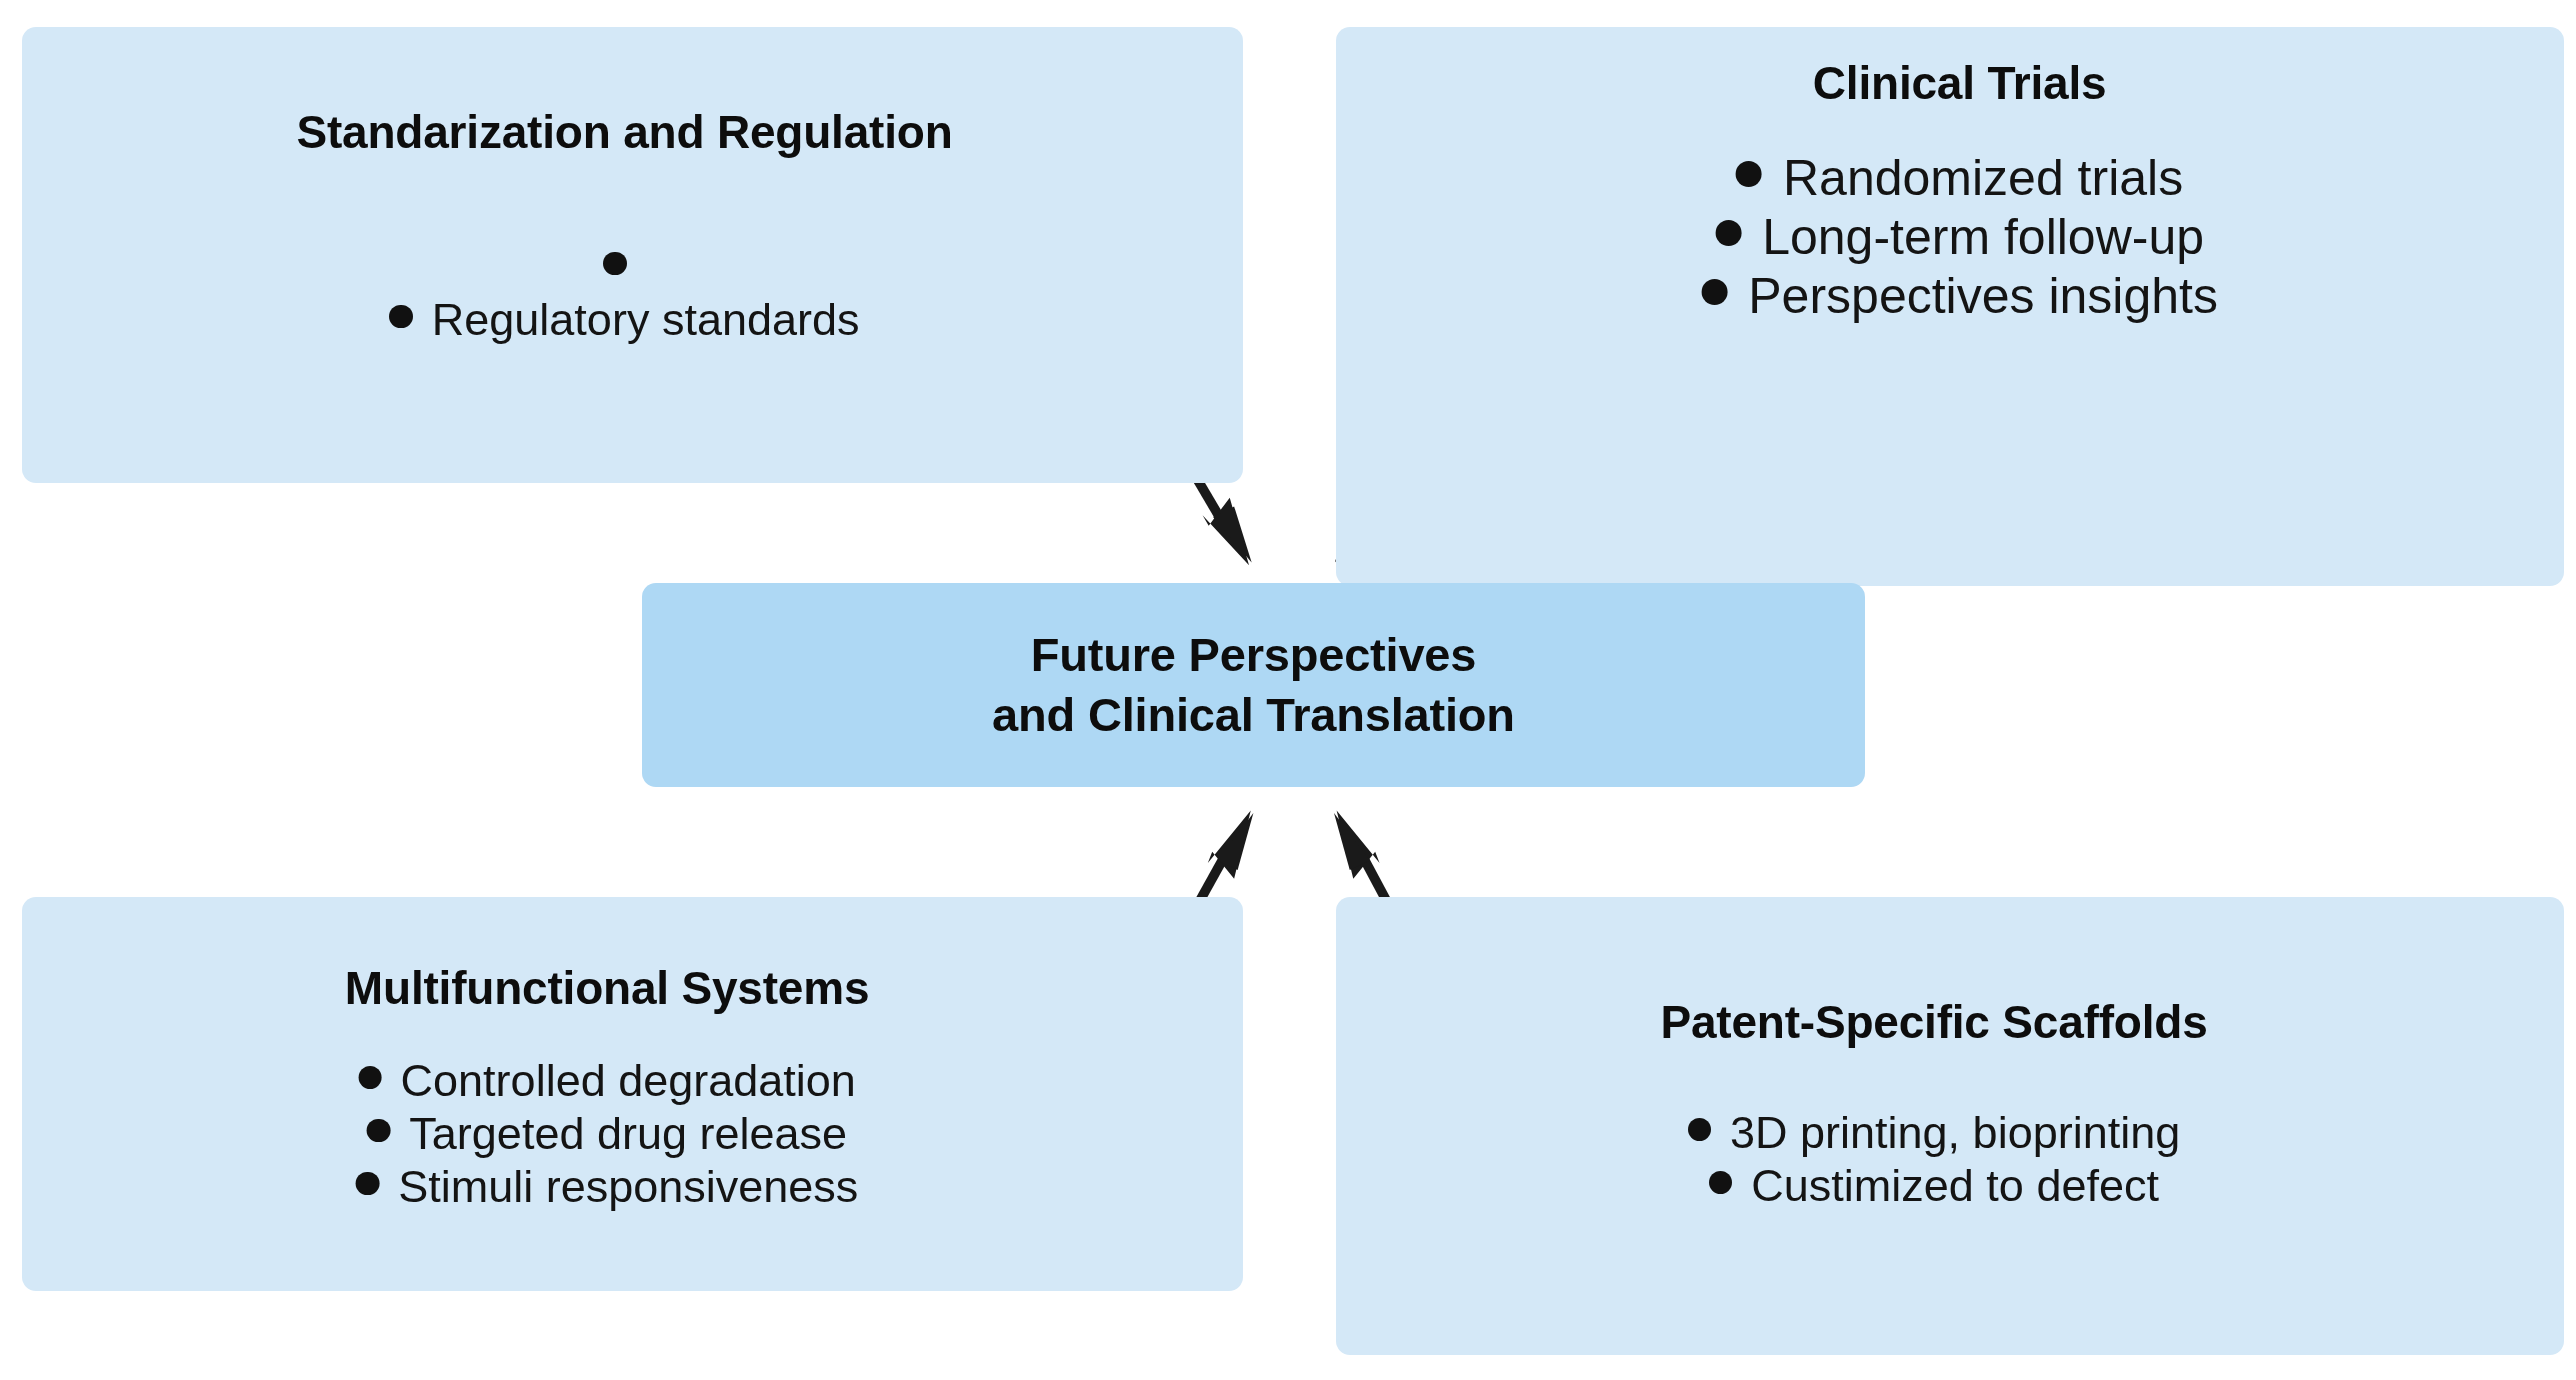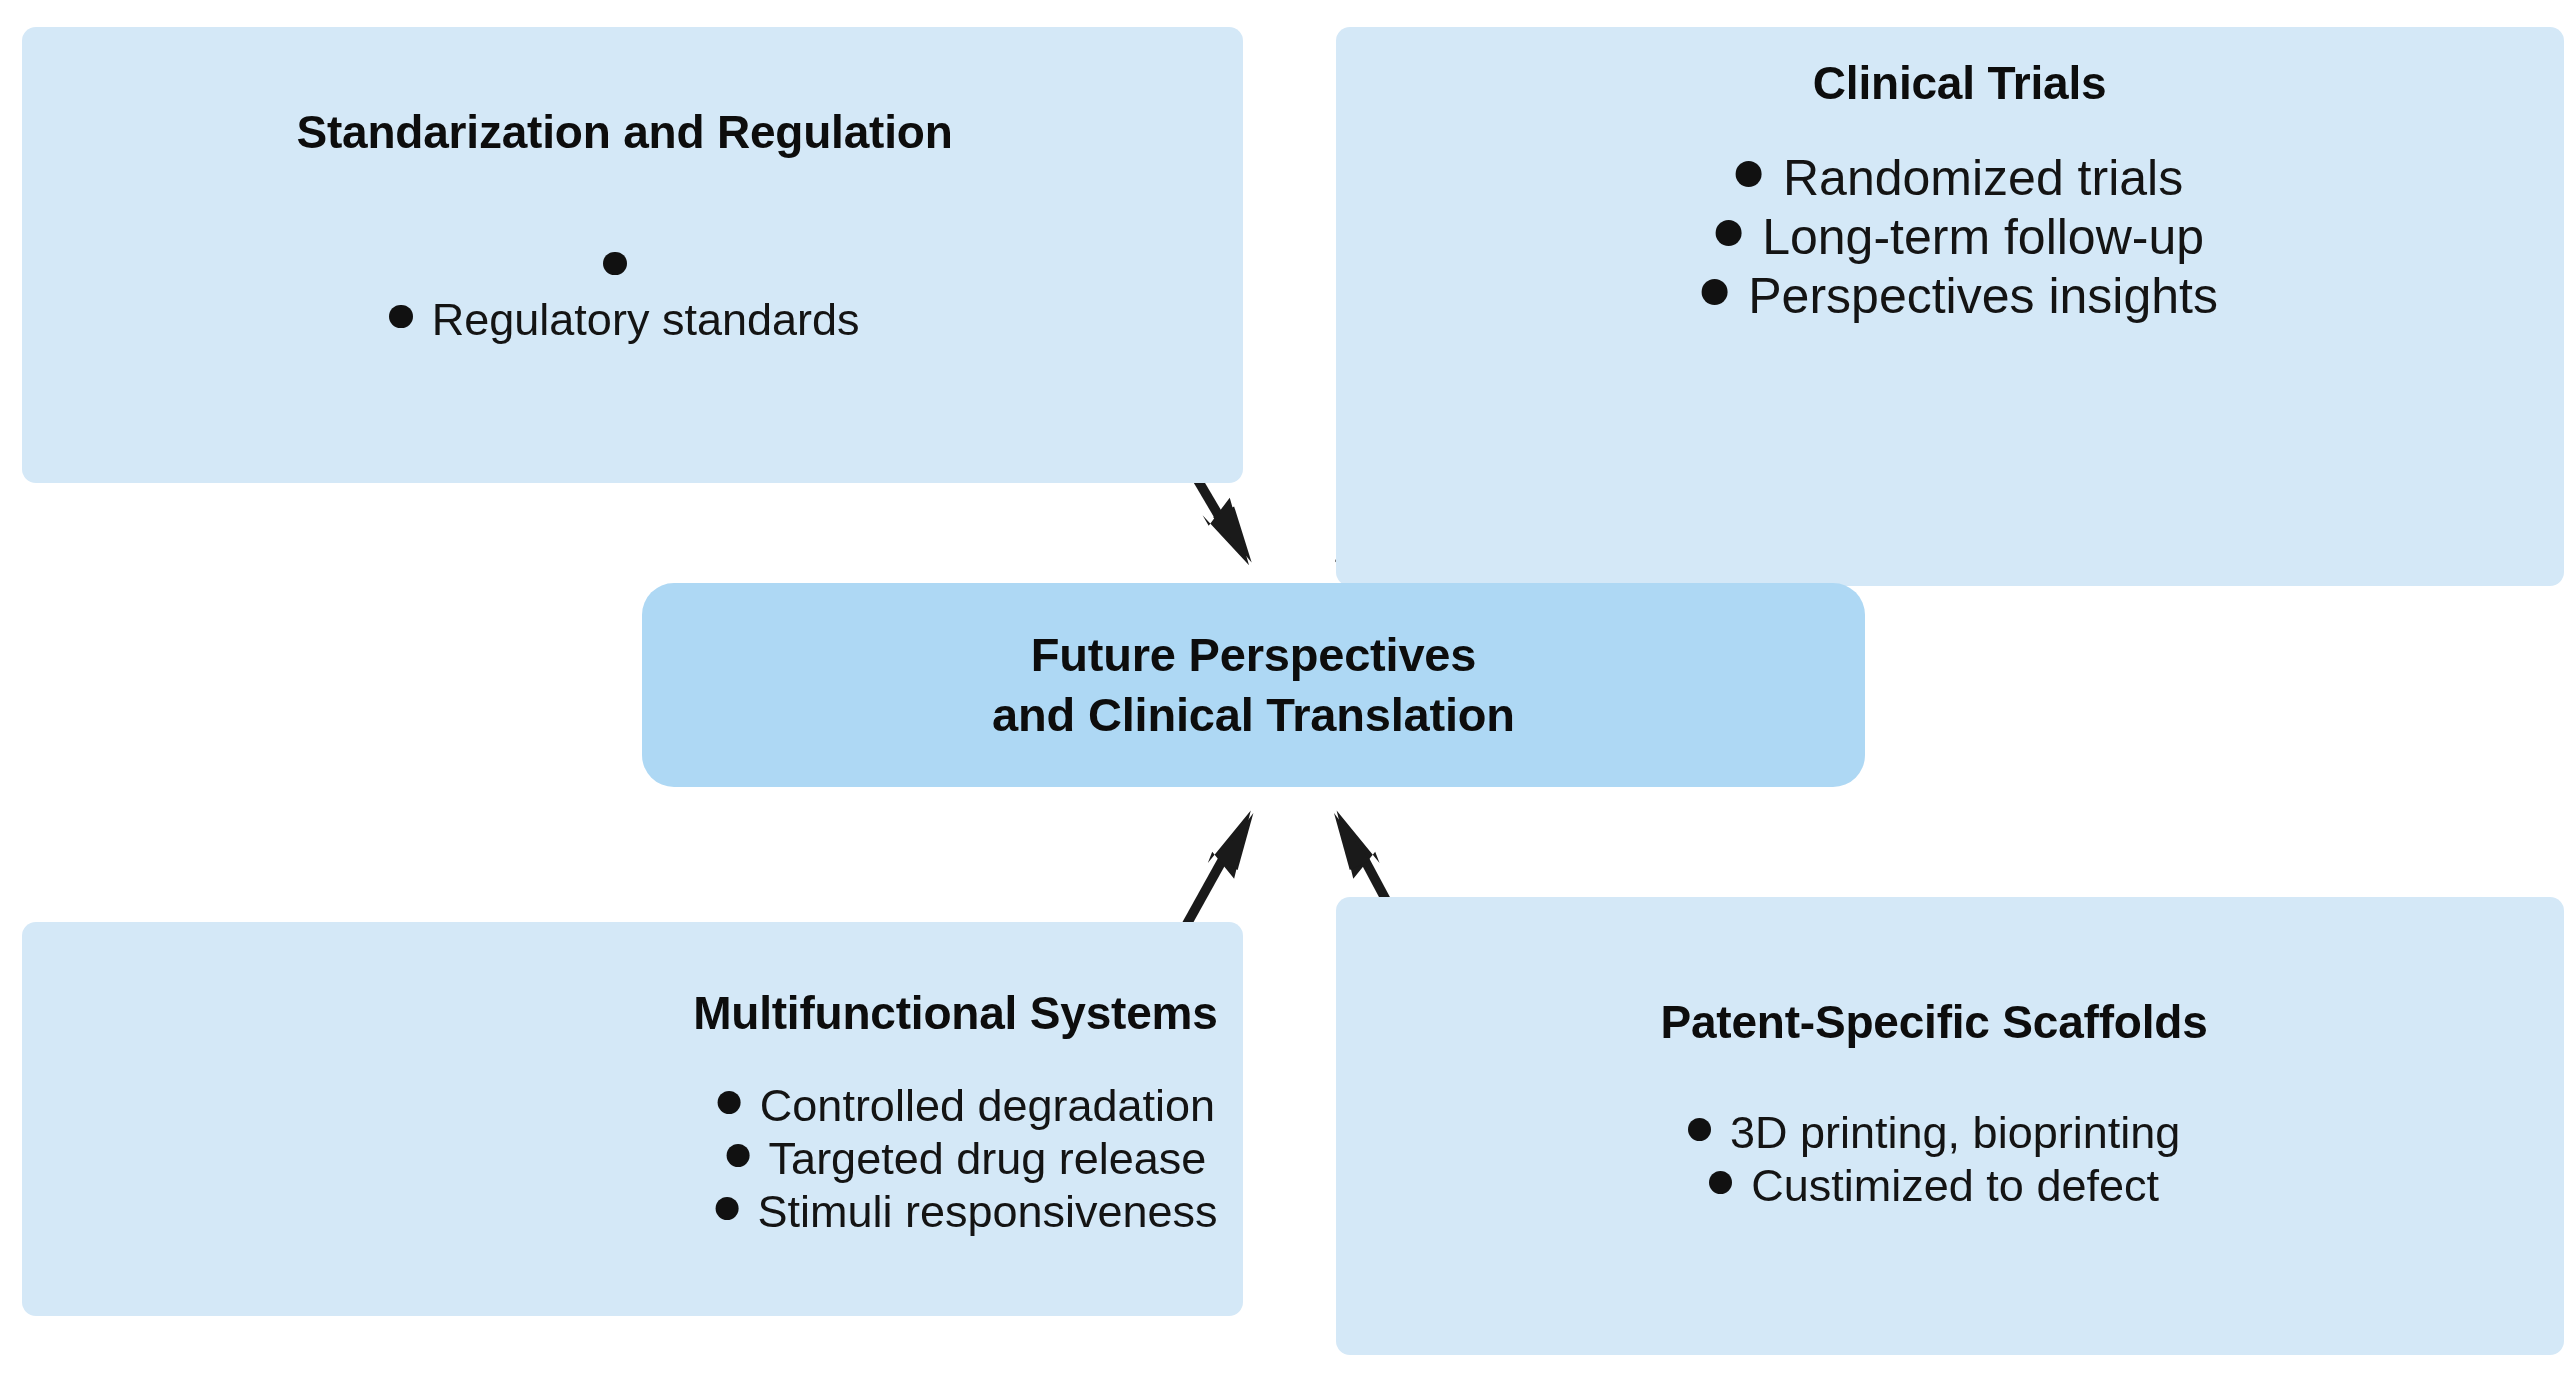--- a/index.html
+++ b/index.html
@@ -22,21 +22,20 @@
     border-radius: 14px;
     box-sizing: border-box;
     display: flex;
     flex-direction: column;
     align-items: center;
   }
   .box.outer { background: #d4e8f7; }
   .box.center {
     background: #aed8f4;
     justify-content: center;
-    border-radius: 32px;
   }
 
   .box-title {
     font-weight: bold;
     color: #0d0d0d;
     text-align: center;
     letter-spacing: -0.2px;
     line-height: 1.05;
     white-space: nowrap;
   }
@@ -68,23 +67,22 @@
   #box-standardization {
     left: 22px;  top: 27px;  width: 1221px; height: 456px;
     padding-top: 81px;
     gap: 45px;
   }
   #box-clinical {
     left: 1336px; top: 27px; width: 1228px; height: 559px;
     padding-top: 32px;
   }
   #box-multifunctional {
-    left: 22px;  top: 922px; width: 1221px; height: 394px;
+    left: 22px;  top: 897px; width: 1221px; height: 394px;
     padding-top: 67px;
-    align-items: flex-end;
   }
   #box-scaffolds {
     left: 1336px; top: 897px; width: 1228px; height: 458px;
     padding-top: 101px;
   }
   #box-center {
     left: 642px; top: 583px; width: 1223px; height: 204px;
   }
 
   #box-standardization .box-title { font-size: 46px; }

